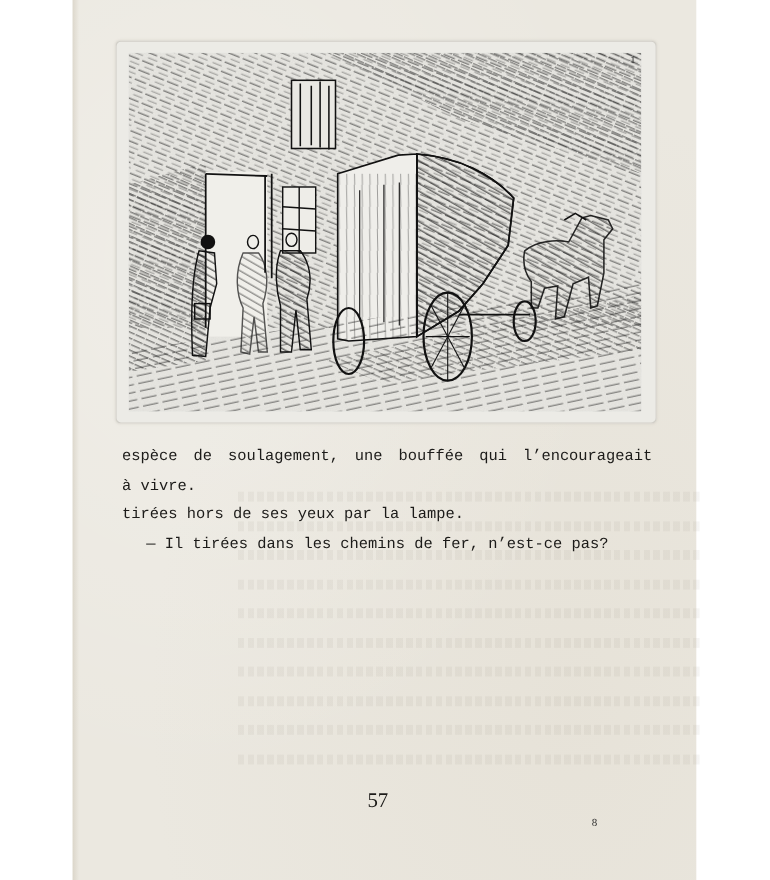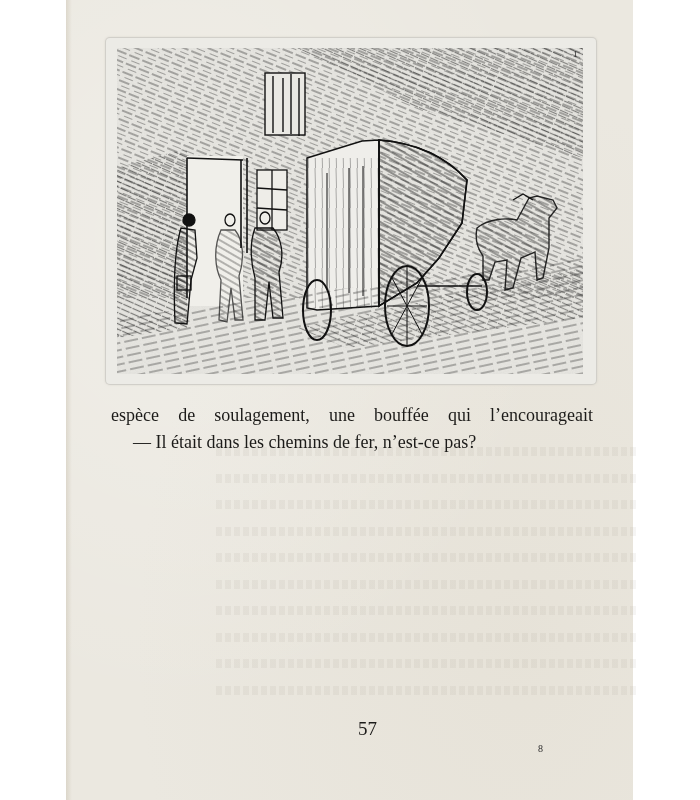--- a/index.html
+++ b/index.html
@@ -72,40 +72,40 @@
       background: repeating-linear-gradient(90deg, rgba(120,110,95,0.07) 0 6px, rgba(0,0,0,0) 6px 9px);
       background-size: 100% 9px;
       background-repeat: no-repeat;
       background-position: 0 9px;
     }
     .text-block {
       position: absolute;
       left: 45px;
       top: 402px;
       width: 482px;
-      font-family: Liberation Serif, serif;
-      font-size: 18px;
+      font-family: Liberation Mono, monospace;
+      font-size: 14px;
       line-height: 26.5px;
       color: #1c1b19;
     }
     .line {
       white-space: nowrap;
       height: 26.5px;
     }
     .line.justify {
       text-align: justify;
       text-align-last: justify;
       white-space: normal;
     }
     .line.indent {
       padding-left: 22px;
     }
     .page-number {
       position: absolute;
-      left: 292px;
+      left: 268px;
       top: 718px;
       font-family: "Liberation Serif", "DejaVu Serif", serif;
       font-size: 19px;
       color: #1c1b19;
       text-align: right;
     }
     .signature-mark {
       position: absolute;
       left: 472px;
       top: 743px;
@@ -231,18 +231,20 @@
       <div></div>
       <div></div>
       <div></div>
       <div></div>
       <div></div>
       <div></div>
   </div>
 
   <div class="text-block">
     <div class="line justify">espèce de soulagement, une bouffée qui l’encourageait</div>
-    <div class="line indent">— Il était dans les chemins de fer, n’est-ce pas?</div>
+    <div class="line">à vivre.</div>
+    <div class="line">tirées hors de ses yeux par la lampe.</div>
+    <div class="line indent">— Il tirées dans les chemins de fer, n’est-ce pas?</div>
   </div>
 
   <div class="page-number">57</div>
   <div class="signature-mark">8</div>
 </div>
 
 </body></html>

